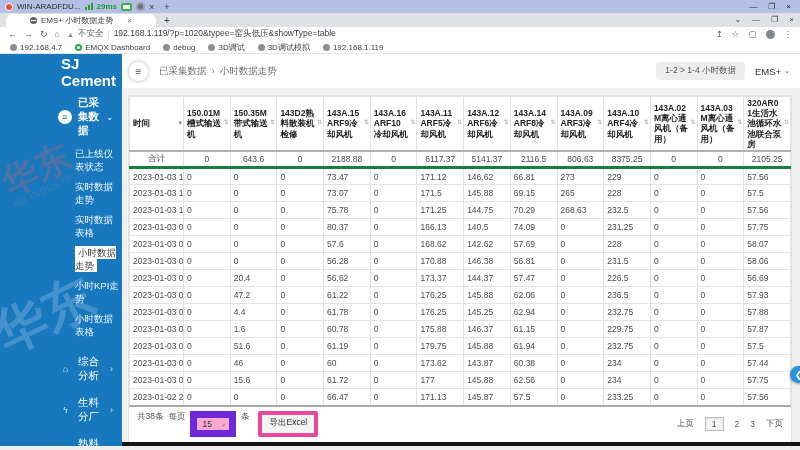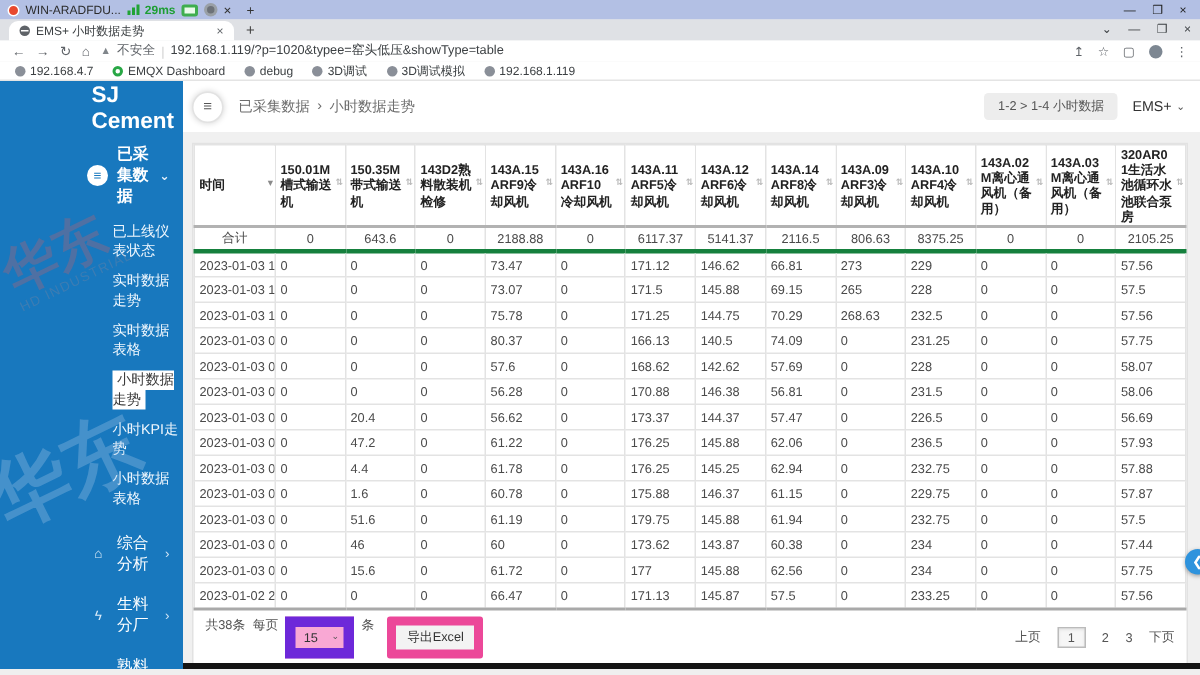--- a/index.html
+++ b/index.html
@@ -16,21 +16,21 @@
   .latency { color:#1d9e33; font-weight:bold; }
   .badge-green { width:11px; height:8px; background:#3fae4e; border-radius:2px; position:relative; }
   .badge-green:after { content:""; position:absolute; left:2px; top:2px; width:7px; height:4px; background:#eafbe9; }
   .badge-gray { width:9px; height:9px; border-radius:50%; background:#9aa0a6; position:relative; }
   .badge-gray:after { content:""; position:absolute; left:2px; top:2px; width:5px; height:5px; border-radius:50%; background:#6d7278; }
   .xsmall { font-size:9px; color:#333; }
   .win-controls { margin-left:auto; display:flex; gap:11px; font-size:8px; color:#222; padding-right:4px; }
 
   
   .tab-strip { height:14px; background:#dfe1e5; display:flex; align-items:flex-end; padding-left:6px; }
-  .browser-tab { height:13px; min-width:150px; background:#fff; border-radius:6px 6px 0 0; display:flex; align-items:center; gap:4px; padding:0 7px; font-size:8px; color:#3c4043; }
+  .browser-tab { height:13px; min-width:150px; background:#fff; border-radius:6px 6px 0 0; display:flex; align-items:center; gap:4px; padding:0 24px; font-size:8px; color:#3c4043; }
   .favicon { width:7px; height:7px; border-radius:50%; background:#5f6368; flex:0 0 auto; position:relative; }
   .favicon:after{ content:""; position:absolute; left:1px; top:3px; width:5px; height:1px; background:#fff; }
   .tab-close { margin-left:auto; font-size:8px; color:#5f6368; }
   .new-tab { font-size:10px; color:#444; padding:0 8px 1px; }
   .tab-controls { margin-left:auto; display:flex; gap:11px; font-size:8px; color:#3c4043; padding:0 6px 2px 0; align-self:center; }
 
   
   .addr-bar { height:14px; background:#fff; display:flex; align-items:center; gap:7px; padding:0 8px; font-size:8.5px; color:#5f6368; }
   .nav-ic { font-size:9px; color:#5f6368; }
   .url-box { display:flex; align-items:center; gap:4px; flex:1; min-width:0; white-space:nowrap; overflow:hidden; }
@@ -75,21 +75,21 @@
   th { height:50px; vertical-align:middle; font-size:8.5px; color:#222; font-weight:bold; line-height:1.2; word-break:break-all; position:relative; padding-right:8px; border-bottom:2px solid #b2b2b2; background:#fff; }
   .sort { position:absolute; right:1px; top:50%; transform:translateY(-50%); font-size:6px; color:#b9b9b9; }
   .sort.time { font-size:7px; color:#8a8a8a; }
   td { height:17px; font-size:8.5px; color:#4a4a4a; white-space:nowrap; }
   tr.total td { border-bottom:3px solid #15803d;text-align:center; }
   tbody tr:last-child td { border-bottom:2px solid #a9a9a9; }
 
   .table-footer { display:flex; gap:5px; padding:4px 8px 5px; font-size:8.5px; color:#555; }
   .per-page { border:7px solid #6d28d9; background:#f9a8d4; padding:1px 3px 1px 5px; display:flex; align-items:center; gap:9px; color:#333; }
   .per-page .caret { font-size:6px; color:#555; }
-  .export-btn { border:6px solid #ec4899; background:#f3f3f3; border-radius:2px; padding:2px 7px; font-size:8.5px; color:#333; margin-left:4px; }
+  .export-btn { border:4px solid #ec4899; background:#f3f3f3; border-radius:2px; padding:2px 7px; font-size:8.5px; color:#333; margin-left:4px; }
   .pager { margin-left:auto; display:flex; align-items:center; gap:11px; color:#555; }
   .page.active { border:1px solid #bbb; background:#f6f6f6; padding:1px 6px; box-shadow:inset 0 1px 2px #e2e2e2; }
 
   .float-btn { position:absolute; right:-7px; top:312px; width:17px; height:17px; border-radius:50%; background:#2e93dd; color:#fff; display:flex; align-items:center; justify-content:center; font-size:9px; box-shadow:0 1px 3px rgba(0,0,0,.35); z-index:6; }
 
   .watermark { position:absolute; left:2px; top:95px; transform:rotate(-26deg); pointer-events:none; z-index:5; line-height:1; }
   .wm-cn { font-size:36px; font-weight:bold; color:rgba(222,92,92,.28); }
   .wm-en { font-size:9px; color:rgba(110,130,165,.42); letter-spacing:1px; }
   .watermark2 { position:absolute; left:-8px; top:235px; transform:rotate(-26deg); pointer-events:none; z-index:5; font-size:52px; font-weight:bold; color:rgba(175,205,235,.30); line-height:1; }
 

